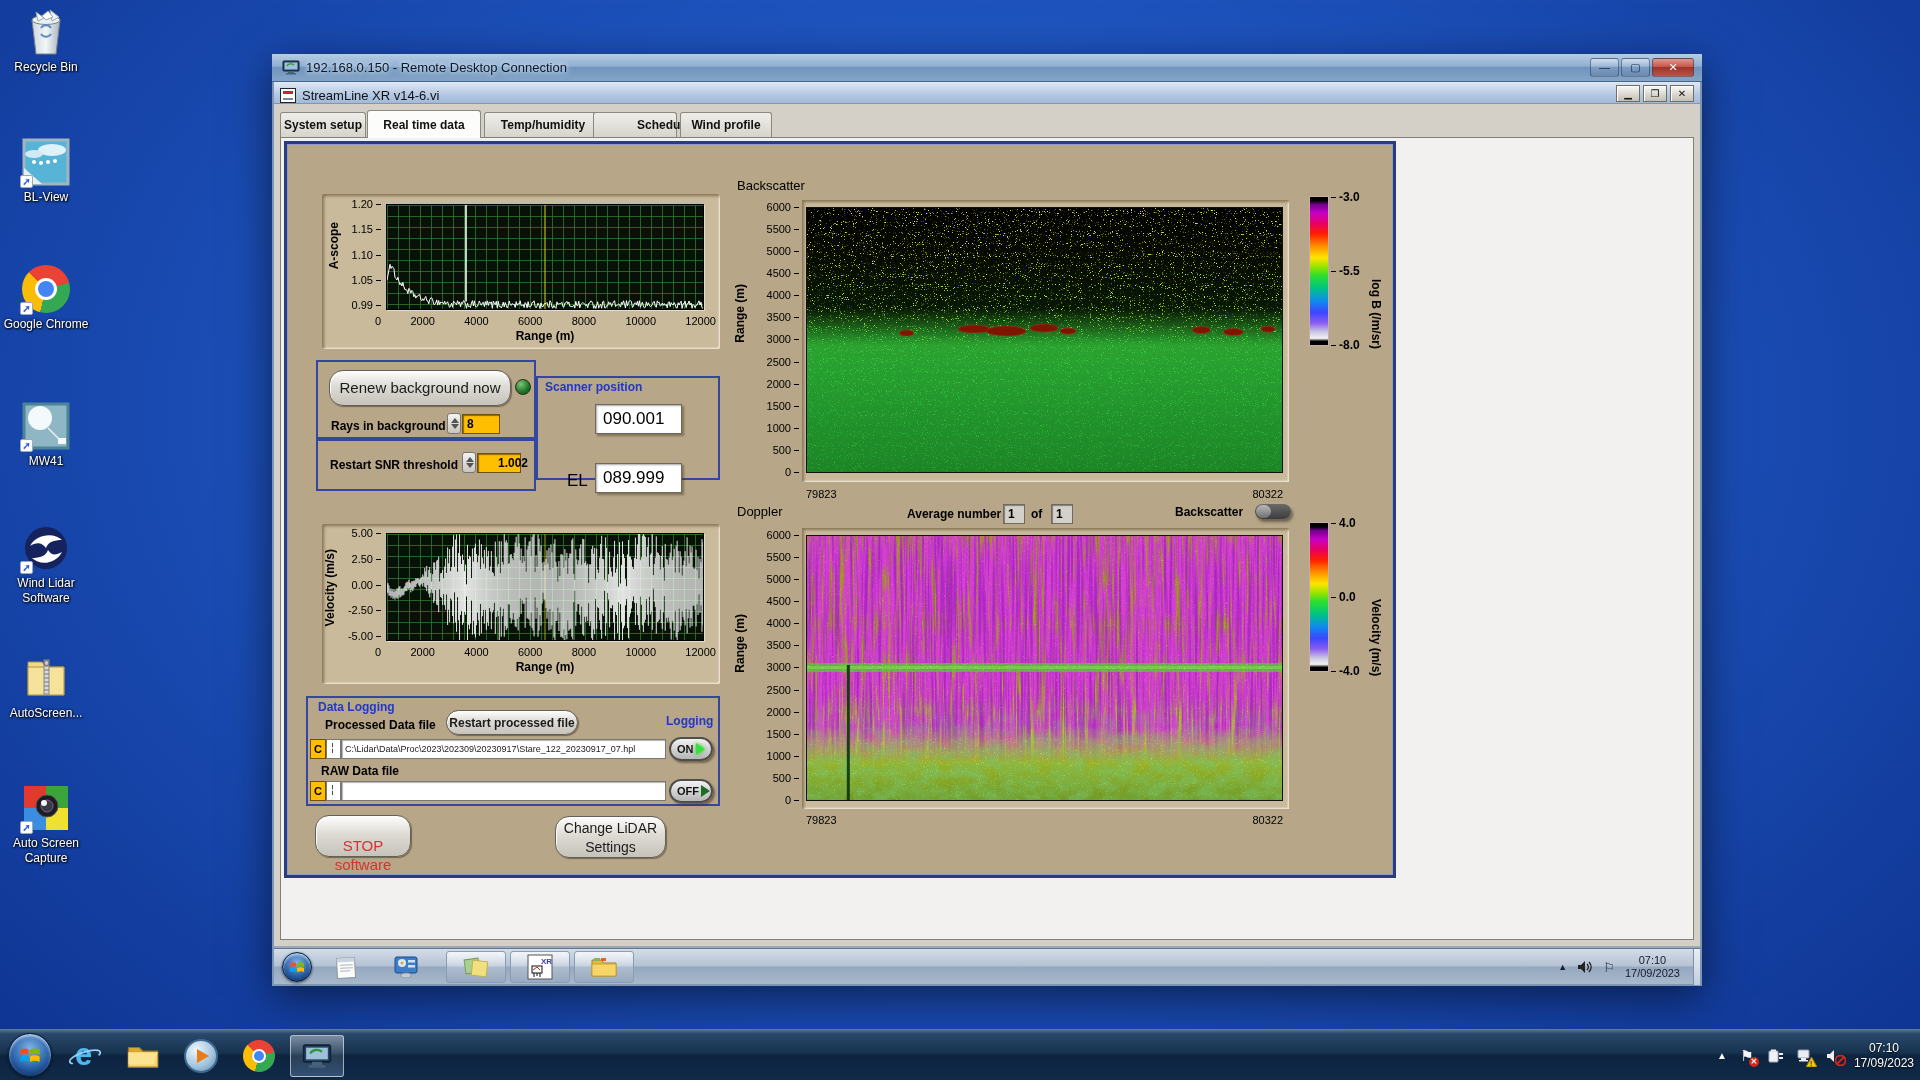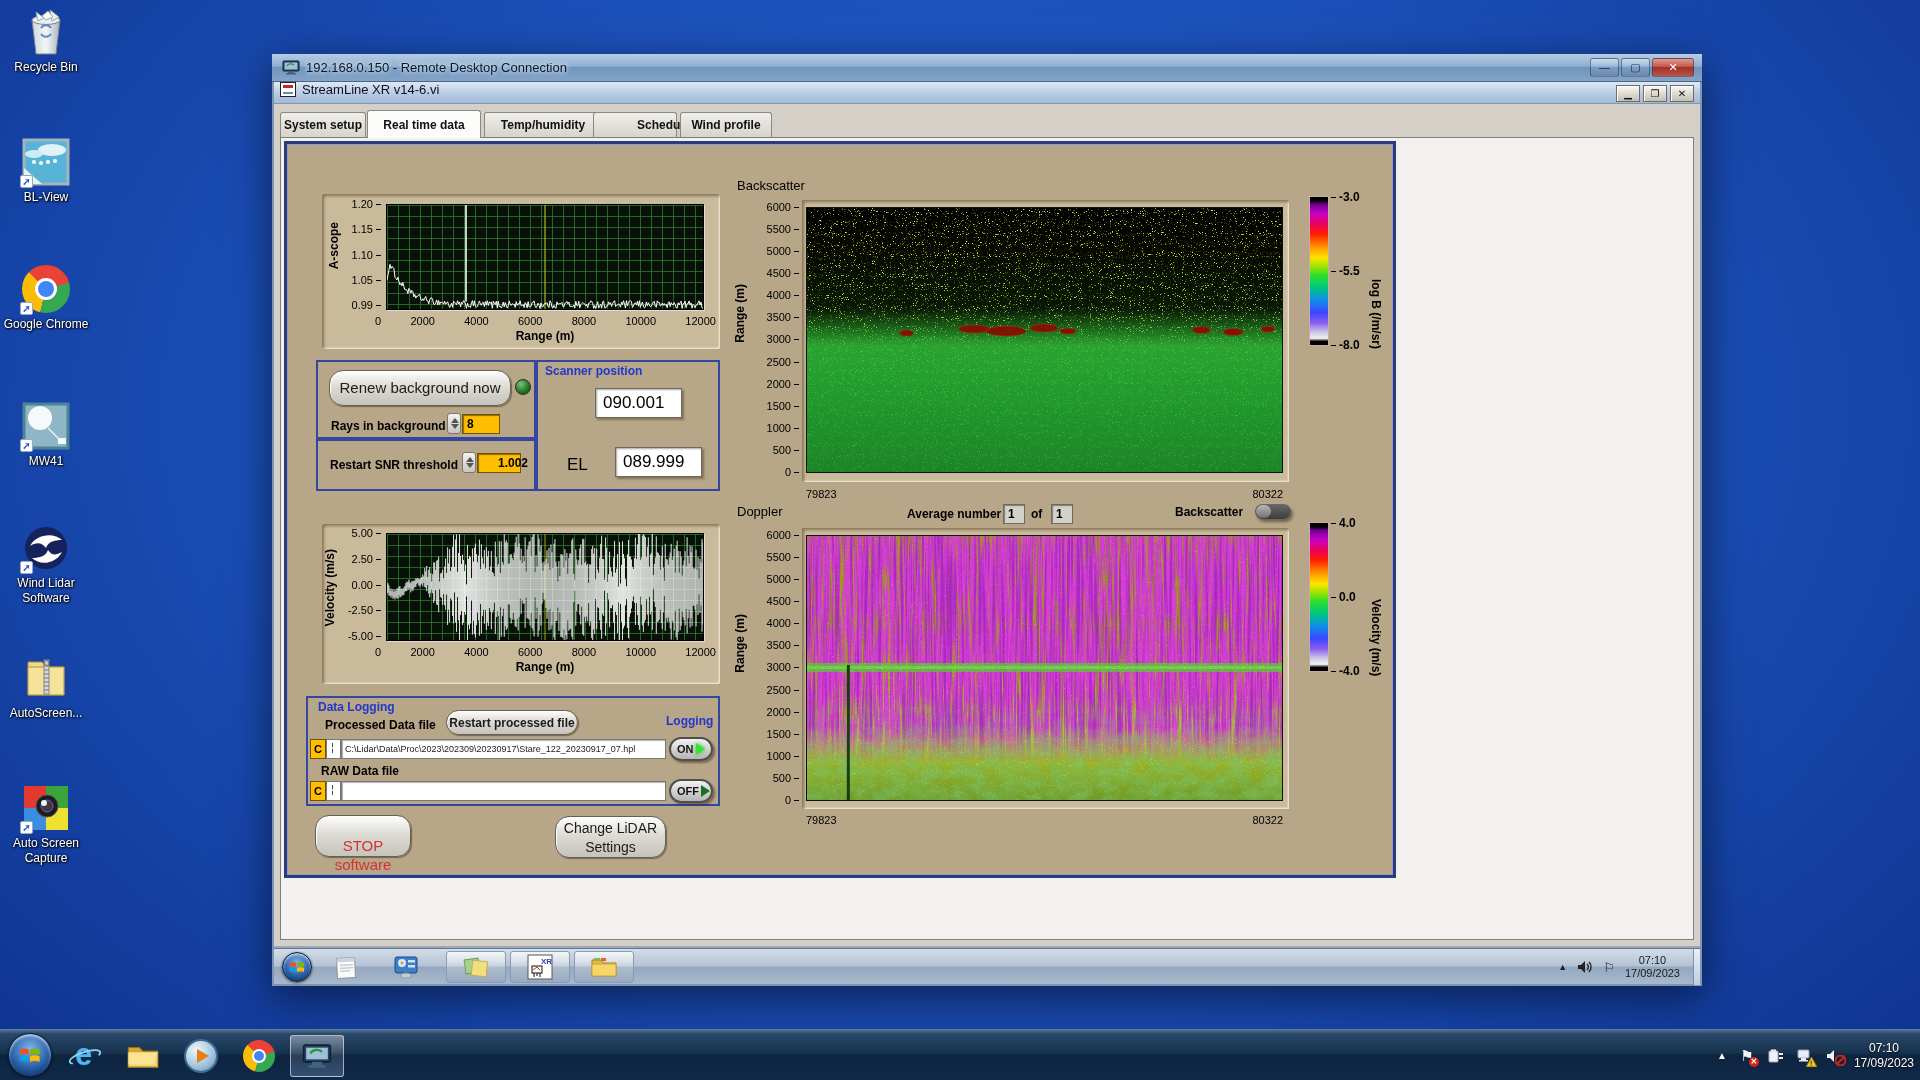--- a/index.html
+++ b/index.html
@@ -27,21 +27,21 @@
     background:linear-gradient(rgba(255,255,255,.45), rgba(255,255,255,.1) 45%, rgba(0,0,40,.12));
     color:#16283c; font-size:11px; line-height:17px; text-align:center; }
   .cap-btn.close { width:42px; background:linear-gradient(#e09890, #c4584c 45%, #a03428 50%, #b8544a); color:#fff; }
 
   .rdp-body { position:absolute; left:0; top:28px; right:0; bottom:0; background:#9aa8ba; }
 
   
   .app-window { position:absolute; left:0; top:0; right:0; bottom:38px; background:#d4d0c8; }
   .app-titlebar { position:absolute; left:0; top:0; right:0; height:22px;
     background:linear-gradient(#dfe9f5, #b4c8e2 60%, #a2b9d8); border-bottom:1px solid #8296ae;
-    display:flex; align-items:flex-start; }
+    display:flex; align-items:flex-end; }
   .app-titlebar .vi-icon { width:16px; height:15px; margin:0 6px 0 6px; background:#fff; border:1px solid #222; position:relative; }
   .vi-icon i { position:absolute; left:2px; top:2px; width:10px; height:3px; background:#c23; }
   .vi-icon b { position:absolute; left:2px; bottom:2px; width:10px; height:2px; background:#789; }
   .app-title { font-size:13px; color:#101018; }
   .app-caption-btns { position:absolute; right:6px; top:3px; display:flex; gap:3px; }
   .wbtn { width:24px; height:17px; background:linear-gradient(#fbfaf7,#d8d5cd 60%,#c2bfb6);
     border:1px solid #6f6d66; box-shadow:inset 1px 1px 0 #fff; font-size:10px; line-height:15px; text-align:center; color:#111; }
   .app-client { position:absolute; left:0; top:22px; right:0; bottom:0; background:#d4d0c8; }
 
   
@@ -348,26 +348,26 @@
                 <div class="spinner" style="left:129px; top:51px;"></div>
                 <div class="orange-field" style="left:144px; top:52px; width:38px; height:20px;">8</div>
               </div>
 
               <div class="group-box" style="left:29px; top:295px; width:220px; height:52px;">
                 <div class="lv-label" style="left:12px; top:17px;">Restart SNR threshold</div>
                 <div class="spinner" style="left:144px; top:11px;"></div>
                 <div class="orange-field" style="left:159px; top:12px; width:44px; height:20px;padding-left:20px;">1.002</div>
               </div>
 
-              <div class="group-box" style="left:249px; top:216px; width:184px; height:131px;">
+              <div class="group-box" style="left:249px; top:232px; width:184px; height:104px;">
                 <div class="lv-label blue-label" style="left:7px; top:2px;">Scanner position</div>
                 <div class="lv-label" style="left:27px; top:34px; font-size:19px; font-weight:normal;margin-left:48px;">AZ</div>
                 <div class="num-display" style="left:57px; top:26px; width:87px; height:30px;">090.001</div>
                 <div class="lv-label" style="left:29px; top:93px; font-size:17px; font-weight:normal;">EL</div>
-                <div class="num-display" style="left:57px; top:85px; width:87px; height:30px;margin-left:20px;">089.999</div>
+                <div class="num-display" style="left:57px; top:85px; width:87px; height:30px;">089.999</div>
               </div>
 
               <div class="lv-frame" style="left:35px; top:380px; width:398px; height:160px;"></div>
               <div class="rot-label" style="left:36px; top:405px;">Velocity (m/s)</div>
               <div class="vticks" style="left:54px; top:384px; width:40px; height:114px;">
                   <span>5.00</span>
                   <span>2.50</span>
                   <span>0.00</span>
                   <span>-2.50</span>
                   <span>-5.00</span>

